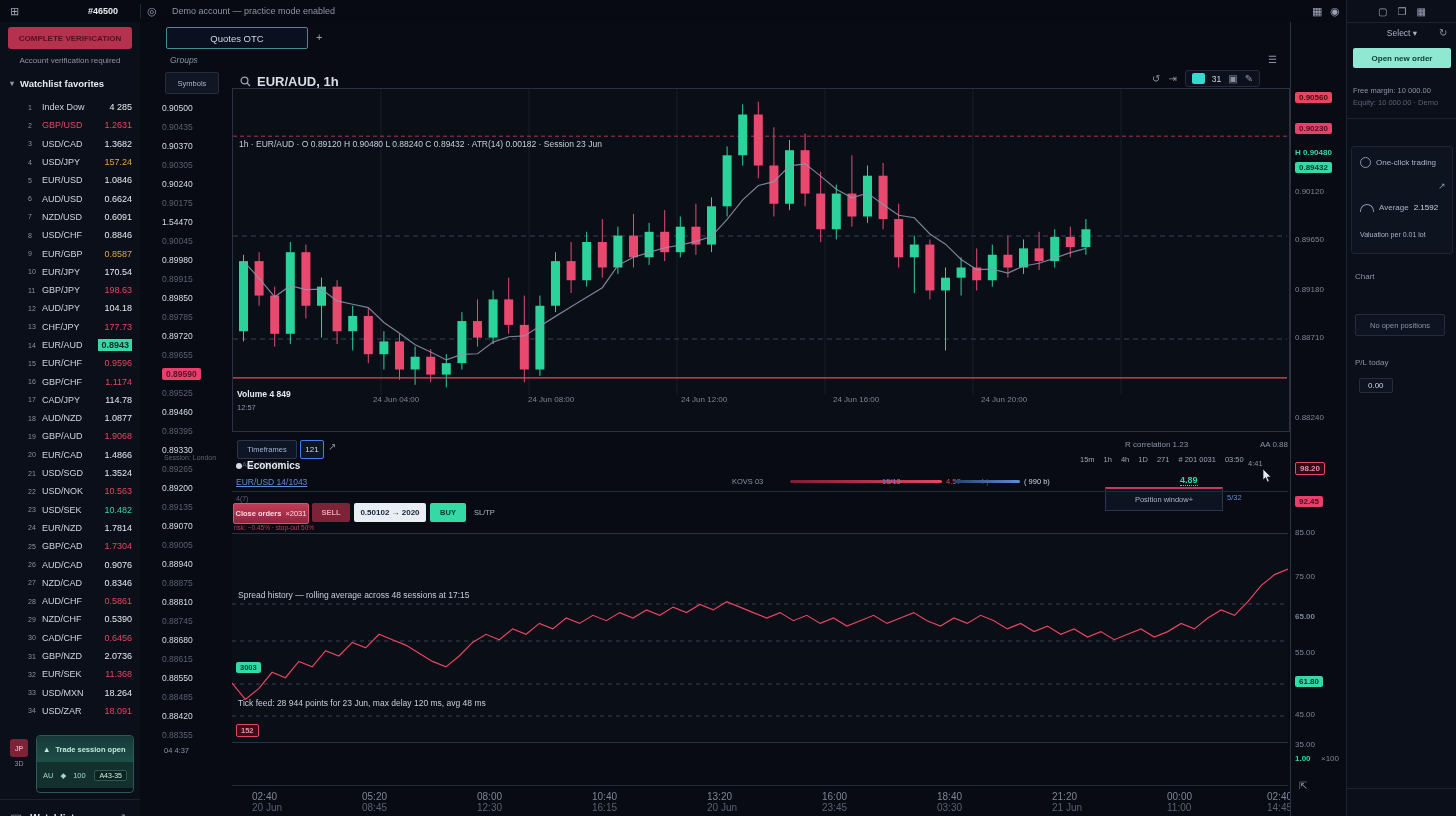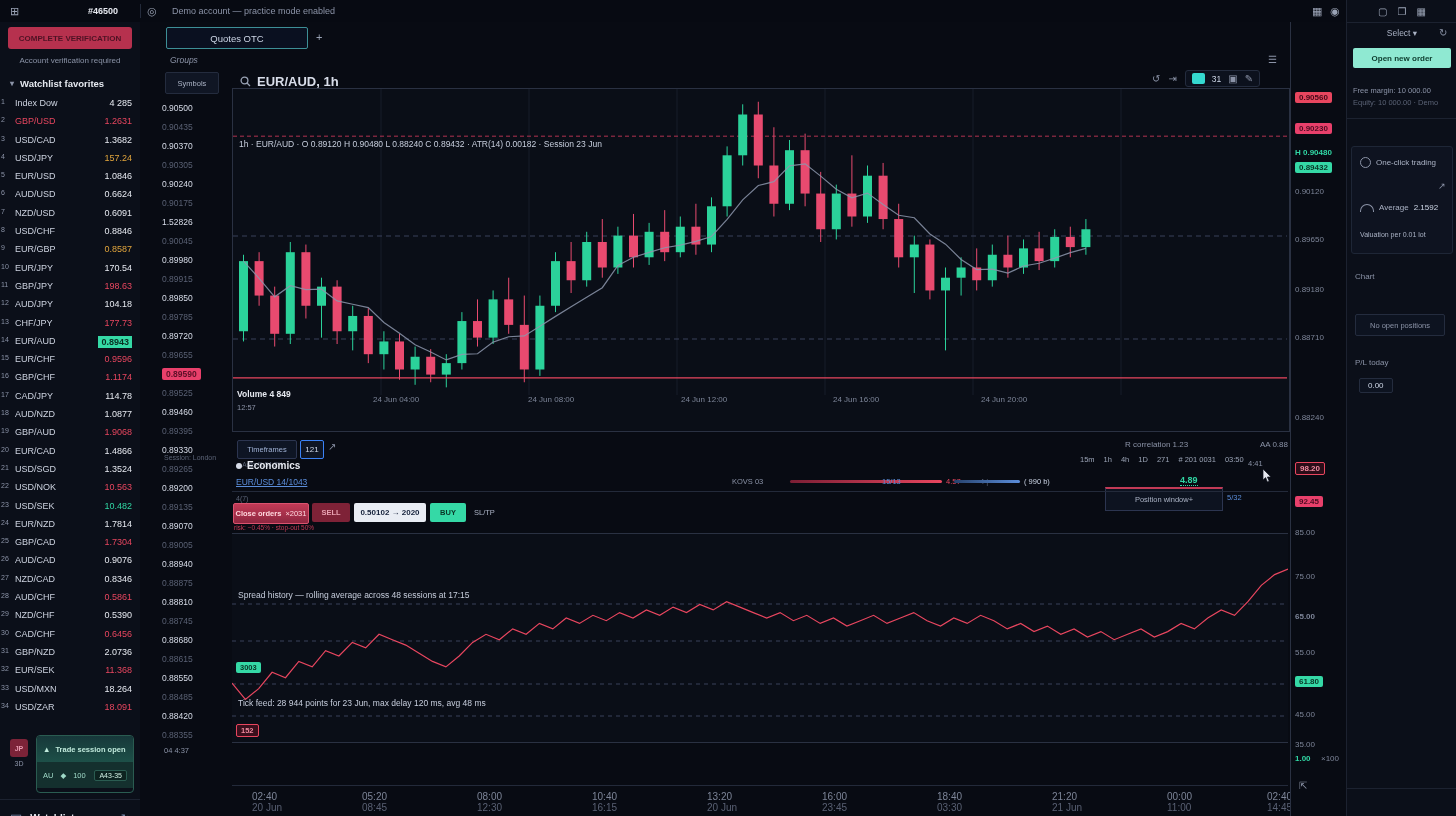--- a/index.html
+++ b/index.html
@@ -13,21 +13,21 @@
   #topbar{left:0;top:0;width:1456px;height:22px;background:#070a12;border-bottom:1px solid #1c2230;}
   #topbar .icon{color:#9aa3b5;font-size:11px;line-height:22px;}
   #topbar .txt{font-size:9px;line-height:22px;}
   
   #lsb{left:0;top:22px;width:140px;height:794px;background:#0b0f19;border-right:1px solid #1c2230;}
   #cta{left:8px;top:5px;width:124px;height:22px;background:#b6314e;border-radius:3px;
        color:#4e1224;font-size:8px;font-weight:bold;display:flex;align-items:center;justify-content:center;cursor:pointer;}
   #cta-caption{left:0;top:34px;width:140px;text-align:center;font-size:8px;}
   #wl-head{left:10px;top:56px;width:122px;font-size:9.5px;font-weight:bold;display:flex;gap:6px;align-items:center;}
   #wl-list{left:0;top:76px;width:140px;}
-  .wrow{display:flex;align-items:flex-start;height:18.3px;padding:0 8px 0 1px;cursor:pointer;}
+  .wrow{display:flex;align-items:center;height:18.3px;padding:0 8px 0 28px;cursor:pointer;}
   .widx{width:14px;font-size:7px;}
   .wname{font-size:9px;color:#cdd3e0;}
   .wprice{margin-left:auto;font-size:9px;color:#e6e9f0;}
   .wrow.pr .wprice{color:#e8465f;}
   .wrow.nr .wname{color:#e8465f;}
   .wrow.py .wprice{color:#e0a43c;}
   .wrow.pg .wprice{color:#31d7a4;}
   .wrow.phl .wprice{background:#35d9a6;color:#0a2e22;padding:1px 3px;border-radius:0;font-weight:bold;}
   #status-panel{left:6px;top:713px;width:128px;height:58px;display:flex;gap:4px;}
   #flag-box{width:26px;display:flex;flex-direction:column;align-items:center;gap:3px;padding-top:4px;}
@@ -395,21 +395,21 @@
       <div class="lrow dim">
         <span>0.90305</span>
       </div>
       <div class="lrow">
         <span>0.90240</span>
       </div>
       <div class="lrow dim">
         <span>0.90175</span>
       </div>
       <div class="lrow">
-        <span>1.52826</span>
+        <span>1.54470</span>
       </div>
       <div class="lrow dim">
         <span>0.90045</span>
       </div>
       <div class="lrow">
         <span>0.89980</span>
       </div>
       <div class="lrow dim">
         <span>0.89915</span>
       </div>

